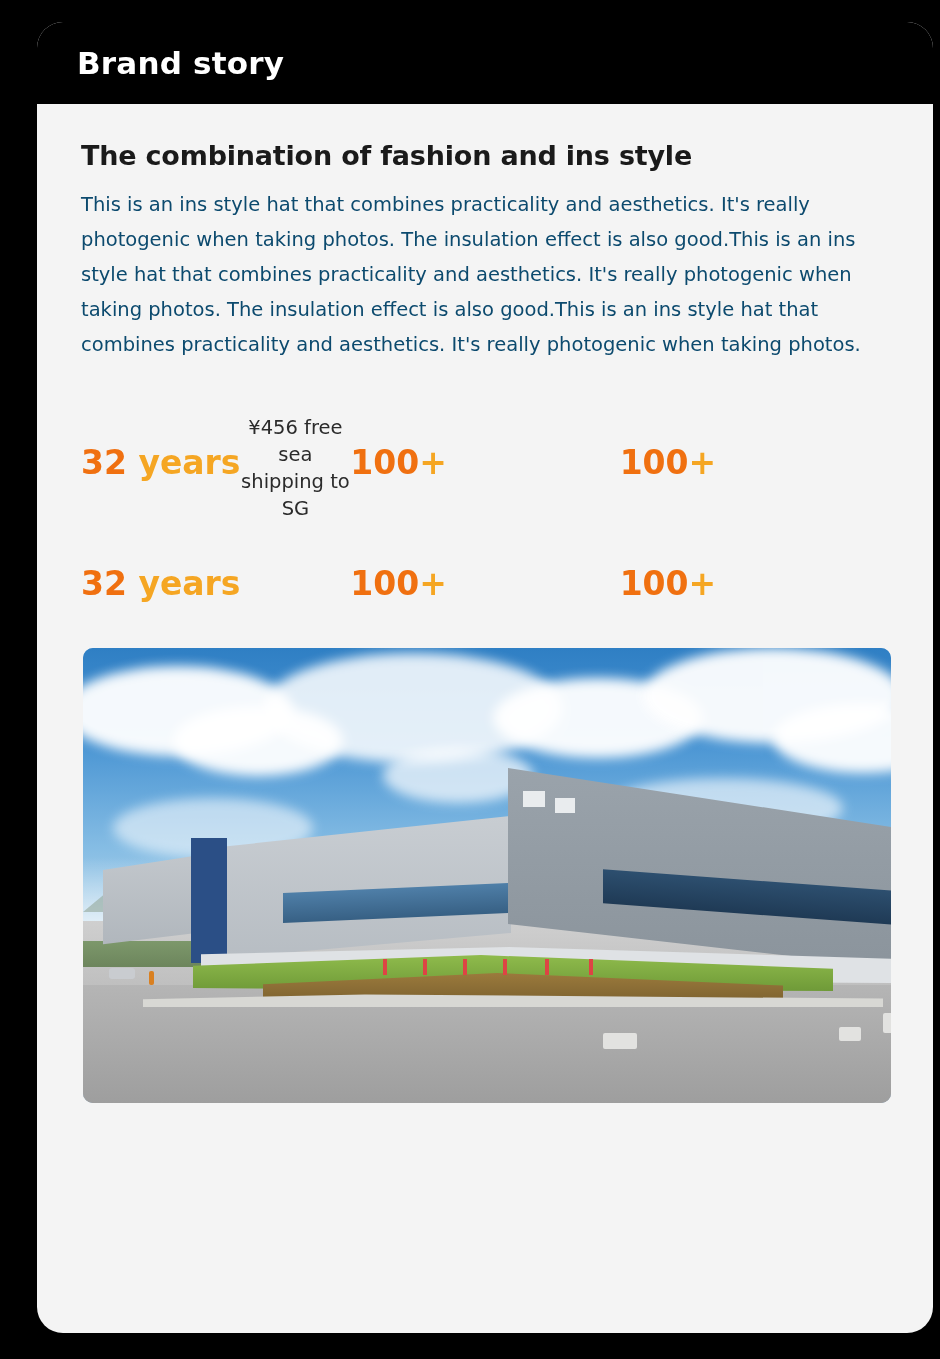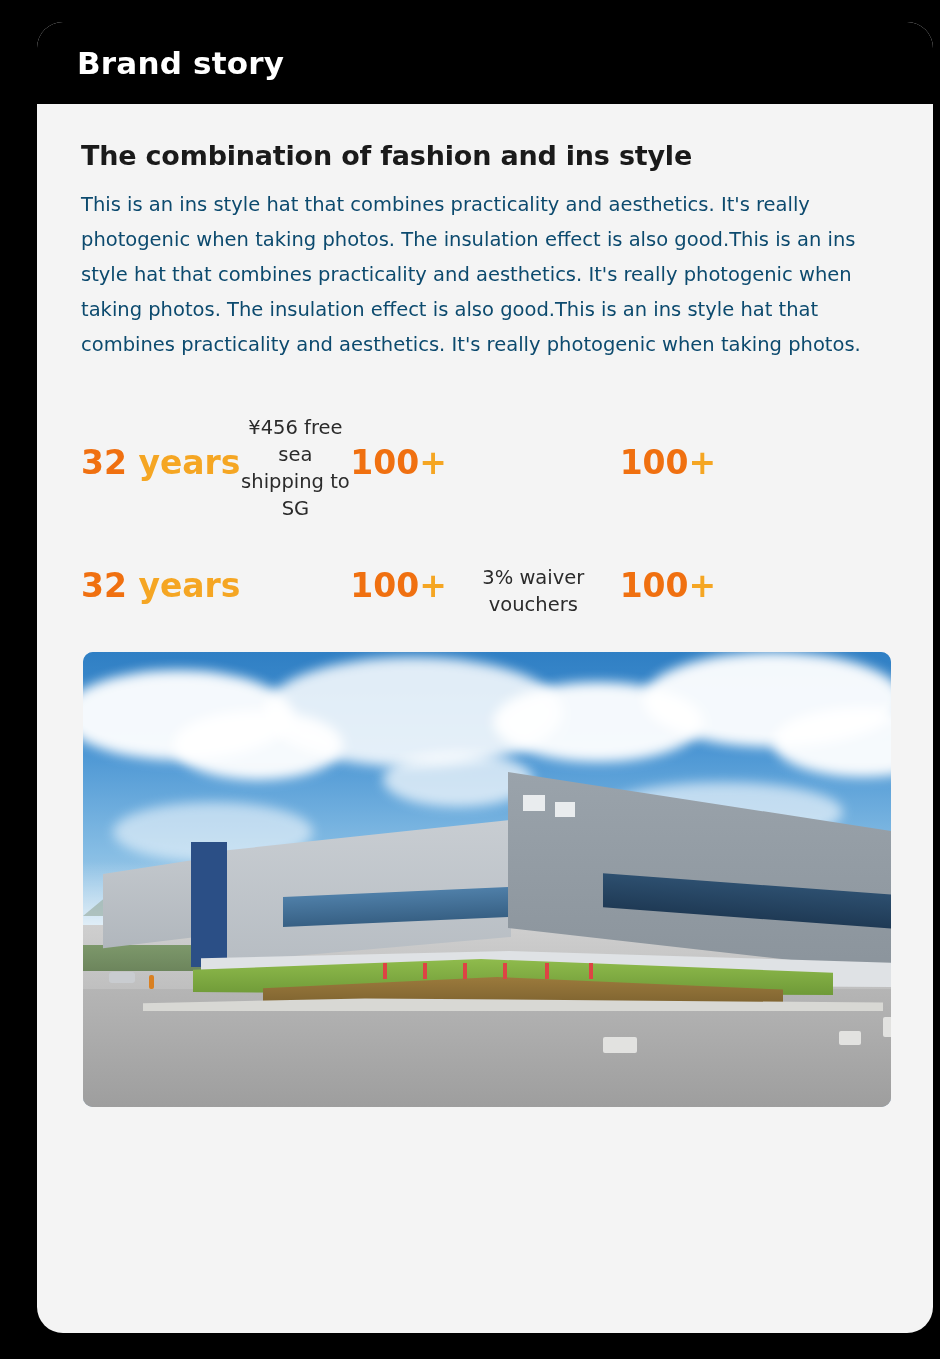--- a/index.html
+++ b/index.html
@@ -306,21 +306,20 @@
         <div class="stat">
           <div class="stat-value">
             <span class="part-a">32</span><span class="part-b"> years</span>
           </div>
         </div>
 
         <div class="stat">
           <div class="stat-value">
             <span class="part-a">100</span><span class="part-b">+</span>
           </div>
-          <div class="stat-label">3% waiver vouchers</div>
         </div>
 
         <div class="stat">
           <div class="stat-value">
             <span class="part-a">100</span><span class="part-b">+</span>
           </div>
         </div>
 
       </div>
 

